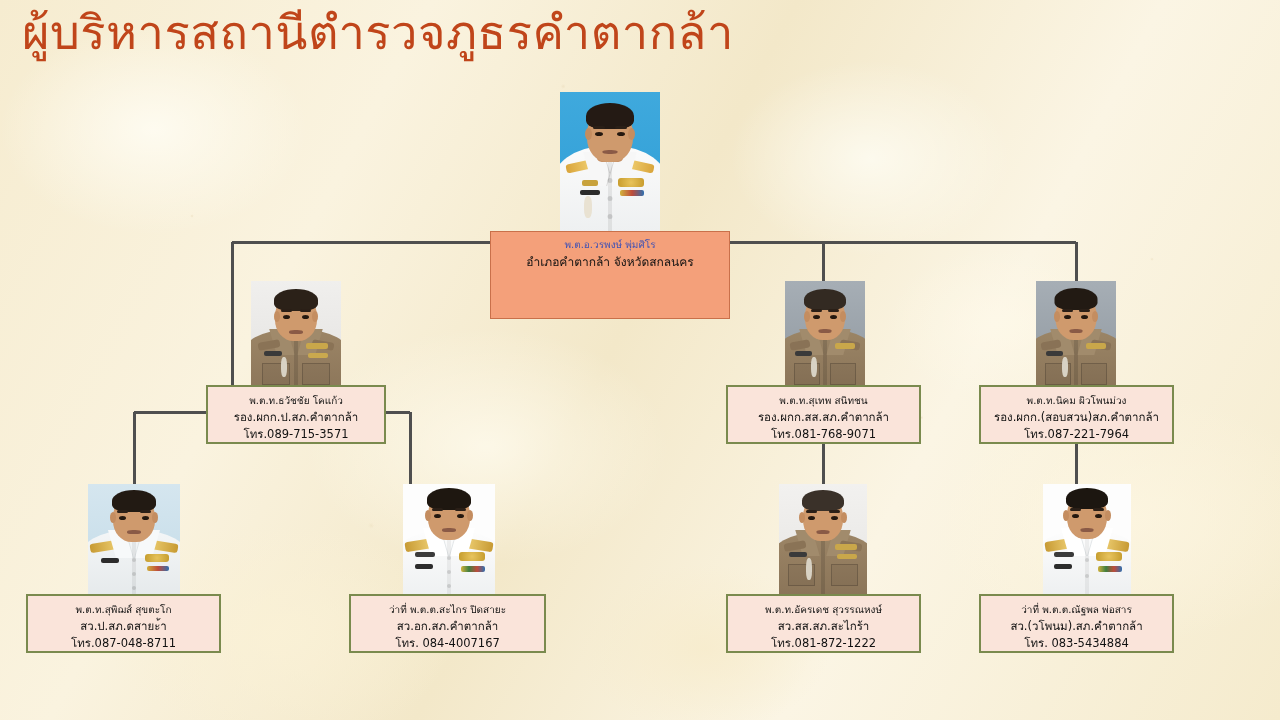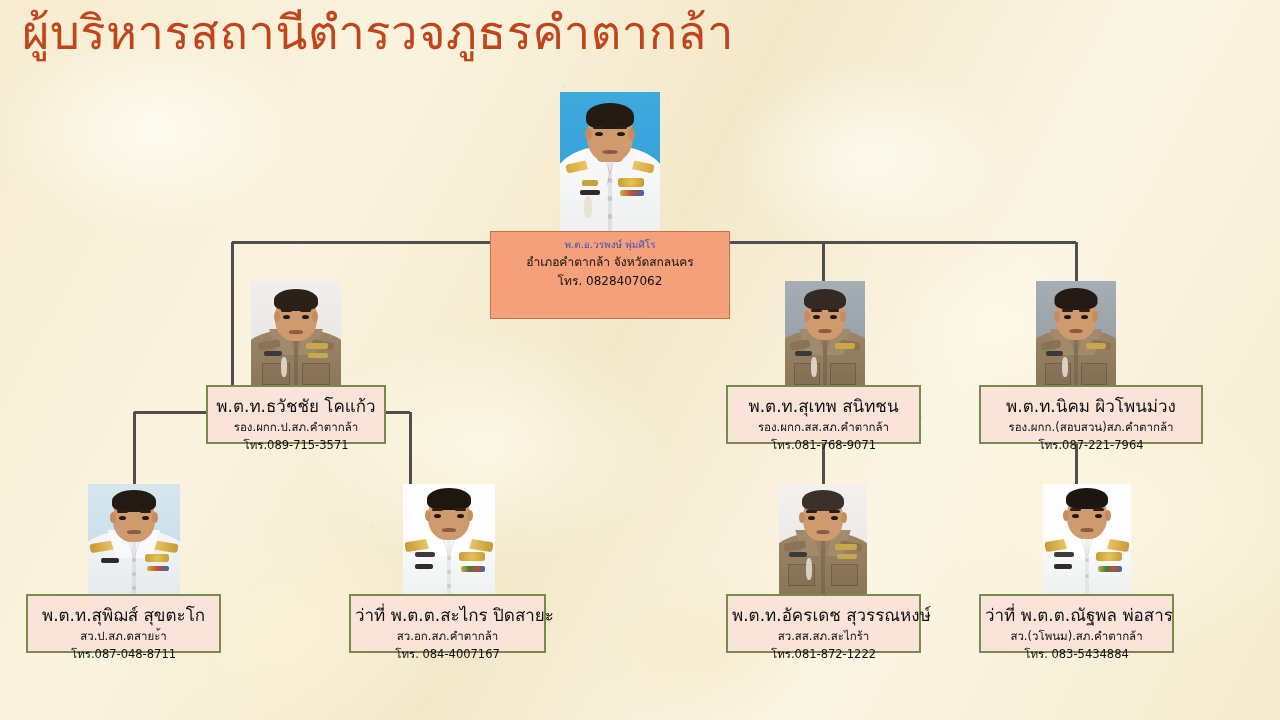--- a/index.html
+++ b/index.html
@@ -41,21 +41,21 @@
     letter-spacing:.5px;white-space:nowrap;}
 
   
   #wires{position:absolute;inset:0;z-index:1;}
 
   
   .box{position:absolute;box-sizing:border-box;
     background:#fae4da;border:2px solid #7a8a4e;
     text-align:center;color:#111;
     padding:6px 4px 5px;z-index:3;}
-  .box .nm{font-size:17px;line-height:1.55;white-space:nowrap;}
+  .box .nm{font-size:10px;line-height:1.55;white-space:nowrap;}
   .box .rl{font-size:11.5px;line-height:1.55;white-space:nowrap;}
   .box .ph{font-size:11.5px;line-height:1.55;white-space:nowrap;}
 
   
   #root-box{position:absolute;left:490px;top:231px;width:240px;height:88px;
     background:#f4a07a;border:1px solid #c9704a;z-index:3;
     box-sizing:border-box;text-align:center;padding-top:5px;}
   #root-box .nm{font-size:10px;color:#3f51b5;line-height:1.6;white-space:nowrap;}
   #root-box .l2,#root-box .l3,#root-box .l4{font-size:12px;color:#111;line-height:1.6;white-space:nowrap;}
 
@@ -144,21 +144,20 @@
       <div class="brow" style="right:33px;top:34px;width:12px;height:3px;"></div>
       <div class="eye" style="left:35px;top:40px;width:8px;height:4px;"></div>
       <div class="eye" style="right:35px;top:40px;width:8px;height:4px;"></div>
       <div class="mouth" style="top:58px;width:15px;height:4px;"></div>
     </div>
   </div>
 
   <div id="root-box">
     <div class="nm">พ.ต.อ.วรพงษ์ พุ่มศิโร</div>
     <div class="l3">อำเภอคำตากล้า จังหวัดสกลนคร</div>
-    <div class="l4">โทร. 0828407062</div>
   </div>
 
   <div class="photo" style="left:251px;top:281px;width:90px;height:110px;">
     <div class="pt">
       <div class="bgc" style="background:linear-gradient(180deg,#f0efed,#e3e2e0);"></div>
       <div class="torso" style="width:112px;height:62px;background:linear-gradient(180deg,#9c8566,#8c765a);"></div>
       <div class="collarL" style="left:22px;top:48px;width:18px;height:26px;background:#a08a6b;transform:skewX(16deg);"></div>
       <div class="collarR" style="right:22px;top:48px;width:18px;height:26px;background:#a08a6b;transform:skewX(-16deg);"></div>
       <div class="placket" style="top:52px;width:4px;height:58px;background:rgba(0,0,0,.12);"></div>
       <div class="shoulderL" style="left:7px;top:60px;width:22px;height:8px;background:#8a7356;transform:rotate(-10deg);"></div>
@@ -241,21 +240,21 @@
     <div class="rl">รอง.ผกก.ป.สภ.คำตากล้า</div>
     <div class="ph">โทร.089-715-3571</div>
   </div>
 
   <div class="box" style="left:726px;top:385px;width:195px;height:59px;">
     <div class="nm">พ.ต.ท.สุเทพ สนิทชน</div>
     <div class="rl">รอง.ผกก.สส.สภ.คำตากล้า</div>
     <div class="ph">โทร.081-768-9071</div>
   </div>
 
-  <div class="box" style="left:979px;top:385px;width:224px;height:59px;">
+  <div class="box" style="left:979px;top:385px;width:195px;height:59px;">
     <div class="nm">พ.ต.ท.นิคม ผิวโพนม่วง</div>
     <div class="rl">รอง.ผกก.(สอบสวน)สภ.คำตากล้า</div>
     <div class="ph">โทร.087-221-7964</div>
   </div>
 
   <div class="photo" style="left:88px;top:484px;width:92px;height:110px;">
     <div class="pt">
       <div class="bgc" style="background:linear-gradient(180deg,#d5e6ef,#c3dbe8);"></div>
       <div class="torso" style="width:112px;height:64px;background:linear-gradient(180deg,#f4f6f7,#e6eaec);"></div>
       <div class="shoulderL" style="left:2px;top:58px;width:28px;height:9px;background:linear-gradient(90deg,#c79a33,#eccd70);transform:rotate(-9deg);"></div>

